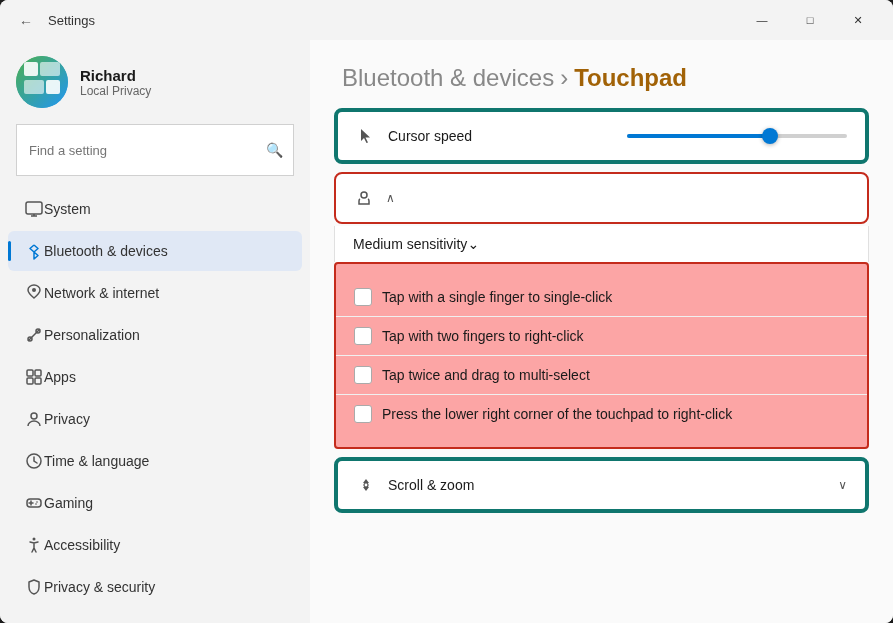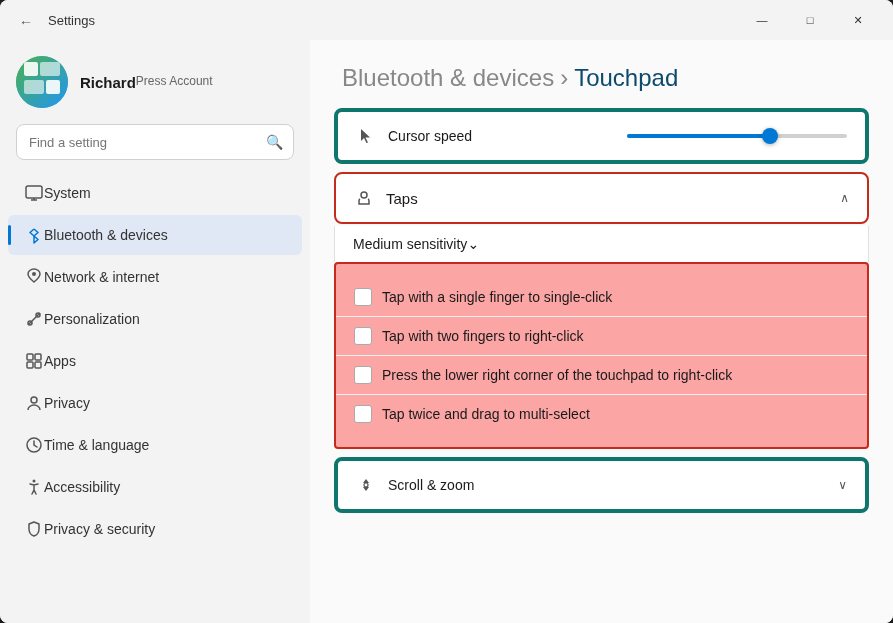--- a/index.html
+++ b/index.html
@@ -8,34 +8,34 @@
     .titlebar { height: 40px; background: #f3f3f3; display: flex; align-items: center; padding: 0 12px; gap: 8px; flex-shrink: 0; }
     .titlebar-back { width: 28px; height: 28px; border-radius: 4px; display: flex; align-items: center; justify-content: center; cursor: pointer; color: #555; font-size: 14px; }
     .titlebar-title { font-size: 13px; color: #333; }
     .titlebar-controls { margin-left: auto; display: flex; gap: 2px; }
     .titlebar-btn { width: 46px; height: 32px; display: flex; align-items: center; justify-content: center; cursor: pointer; color: #333; font-size: 11px; border-radius: 4px; }
     .content { display: flex; flex: 1; overflow: hidden; }
     .sidebar { width: 310px; background: #f3f3f3; flex-shrink: 0; display: flex; flex-direction: column; padding-bottom: 12px; overflow-y: auto; }
     .user-section { padding: 16px 16px 12px 16px; display: flex; align-items: center; gap: 12px; }
     .user-avatar { width: 52px; height: 52px; border-radius: 50%; background: linear-gradient(135deg, #4CAF50, #2196F3); flex-shrink: 0; display: flex; align-items: center; justify-content: center; overflow: hidden; }
     .user-avatar svg { width: 52px; height: 52px; }
-    .user-info { display: flex; flex-direction: row; }
+    .user-info { display: flex; flex-direction: column; }
     .user-name { font-size: 15px; font-weight: 600; color: #1a1a1a; }
     .user-type { font-size: 12px; color: #666; }
     .search-box { margin: 4px 16px 12px 16px; position: relative; }
-    .search-box input { width: 100%; height: 36px; border: 1px solid #d0d0d0; border-radius: 8px; padding: 0 36px 0 12px; font-size: 13px; background: white; color: #333; outline: none; }
+    .search-box input { width: 100%; height: 52px; border: 1px solid #d0d0d0; border-radius: 0; padding: 0 36px 0 12px; font-size: 13px; background: white; color: #333; outline: none; }
     .search-icon-wrap { position: absolute; right: 10px; top: 50%; transform: translateY(-50%); color: #555; font-size: 14px; }
     .nav-item { display: flex; align-items: center; padding: 10px 16px; cursor: pointer; border-radius: 6px; margin: 1px 8px; color: #333; font-size: 14px; position: relative; }
     .nav-item.active { background: #e0e8f5; }
     .nav-item.active::before { content: ''; position: absolute; left: 0; top: 50%; transform: translateY(-50%); width: 3px; height: 20px; background: #0078d4; border-radius: 2px; }
     .nav-icon { width: 20px; height: 20px; display: flex; align-items: center; justify-content: center; flex-shrink: 0; }
     .main { flex: 1; background: #fafafa; overflow-y: auto; display: flex; flex-direction: column; }
     .main-header { padding: 24px 32px 16px 32px; }
     .breadcrumb { display: flex; align-items: center; gap: 6px; font-size: 24px; color: #888; }
-    .breadcrumb .current { color: #0c4a6e; font-weight: 400; }
+    .breadcrumb .current { color: #a16207; font-weight: 700; }
     .settings-content { padding: 0 24px 24px 24px; flex: 1; }
     .setting-row { background: white; border-radius: 8px; padding: 14px 18px; margin-bottom: 8px; display: flex; align-items: center; gap: 12px; border: 4px solid #0f766e; }
     .setting-label { font-size: 14px; color: #1a1a1a; flex: 1; }
     .slider-container { display: flex; align-items: center; gap: 8px; min-width: 220px; }
     .slider-track { flex: 1; height: 4px; background: #d0d0d0; border-radius: 2px; position: relative; }
     .slider-fill { height: 100%; background: #0078d4; border-radius: 2px; width: 65%; }
     .slider-thumb { width: 16px; height: 16px; background: #0078d4; border-radius: 50%; position: absolute; top: 50%; transform: translateY(-50%); right: 35%; margin-right: -8px; box-shadow: 0 1px 4px rgba(0,0,0,0.3); }
     .section-header { background: white; border-radius: 8px; padding: 14px 18px; margin-bottom: 2px; display: flex; align-items: center; gap: 12px; border: 2px solid #c42b1c; cursor: pointer; }
     .section-title { font-size: 15px; font-weight: 500; color: #1a1a1a; flex: 1; }
     .chevron { color: #555; font-size: 12px; }
@@ -78,21 +78,21 @@
               </linearGradient>
             </defs>
             <rect x="8" y="6" width="14" height="14" rx="2" fill="white" opacity="0.9"></rect>
             <rect x="24" y="6" width="20" height="14" rx="2" fill="white" opacity="0.6"></rect>
             <rect x="8" y="24" width="20" height="14" rx="2" fill="white" opacity="0.6"></rect>
             <rect x="30" y="24" width="14" height="14" rx="2" fill="white" opacity="0.9"></rect>
           </svg>
         </div>
         <div class="user-info">
           <span class="user-name">Richard</span>
-          <span class="user-type">Press Account</span>
+          <span class="user-type">Local Privacy</span>
         </div>
       </div>
 
       <div class="search-box">
         <input type="text" placeholder="Find a setting" style="">
         <div class="search-icon-wrap">🔍</div>
       </div>
 
       <div class="nav-item">
         <div class="nav-icon">
@@ -160,20 +160,32 @@
       <div class="nav-item">
         <div class="nav-icon">
           <svg width="18" height="18" viewBox="0 0 18 18" fill="none">
               <circle cx="9" cy="9" r="7" stroke="#555" stroke-width="1.5"></circle>
               <path d="M9 5V9L12 11" stroke="#555" stroke-width="1.5" stroke-linecap="round"></path>
             </svg>
         </div>
         <span>Time &amp; language</span>
       </div>
 
+      <div class="nav-item">
+        <div class="nav-icon">
+          <svg width="18" height="18" viewBox="0 0 18 18" fill="none">
+              <rect x="2" y="5" width="14" height="8" rx="3" stroke="#555" stroke-width="1.5"></rect>
+              <line x1="6" y1="7" x2="6" y2="11" stroke="#555" stroke-width="1.5" stroke-linecap="round"></line>
+              <line x1="4" y1="9" x2="8" y2="9" stroke="#555" stroke-width="1.5" stroke-linecap="round"></line>
+              <circle cx="12" cy="8" r="0.8" fill="#555"></circle>
+              <circle cx="11" cy="10" r="0.8" fill="#555"></circle>
+            </svg>
+        </div>
+        <span>Gaming</span>
+      </div>
 
       <div class="nav-item">
         <div class="nav-icon">
           <svg width="18" height="18" viewBox="0 0 18 18" fill="none">
               <circle cx="9" cy="3" r="1.5" fill="#555"></circle>
               <path d="M5 6L9 7L13 6M9 7V12M7 16L9 12L11 16" stroke="#555" stroke-width="1.5" stroke-linecap="round"></path>
             </svg>
         </div>
         <span>Accessibility</span>
       </div>
@@ -214,21 +226,20 @@
           </div>
         </div>
 
         <div class="section-header">
           <div class="setting-icon">
             <svg width="18" height="18" viewBox="0 0 18 18" fill="none">
                 <circle cx="9" cy="6" r="3" stroke="#555" stroke-width="1.5"></circle>
                 <path d="M5 10C5 10 4 10.5 4 12L4 15L14 15L14 12C14 10.5 13 10 13 10" stroke="#555" stroke-width="1.5"></path>
               </svg>
           </div>
-          <span class="section-title">Taps</span>
           <span class="chevron">∧</span>
         </div>
 
         <div class="sensitivity-row">
           <div class="sensitivity-value">
             <span>Medium sensitivity</span>
             <span>⌄</span>
           </div>
         </div>
 
@@ -236,25 +247,25 @@
           <div class="checkbox-item">
             <div class="checkbox"></div>
             <span class="checkbox-label">Tap with a single finger to single-click</span>
           </div>
           <div class="checkbox-item">
             <div class="checkbox"></div>
             <span class="checkbox-label">Tap with two fingers to right-click</span>
           </div>
           <div class="checkbox-item">
             <div class="checkbox"></div>
+            <span class="checkbox-label">Tap twice and drag to multi-select</span>
+          </div>
+          <div class="checkbox-item">
+            <div class="checkbox"></div>
             <span class="checkbox-label">Press the lower right corner of the touchpad to right-click</span>
-          </div>
-          <div class="checkbox-item">
-            <div class="checkbox"></div>
-            <span class="checkbox-label">Tap twice and drag to multi-select</span>
           </div>
         </div>
 
         <div class="setting-row">
           <div class="setting-icon">
             <svg width="18" height="18" viewBox="0 0 18 18" fill="none">
                 <path d="M9 3L6 7H12L9 3Z" fill="#555"></path>
                 <path d="M9 15L6 11H12L9 15Z" fill="#555"></path>
                 <circle cx="9" cy="9" r="2" stroke="#555" stroke-width="1.2"></circle>
               </svg>

